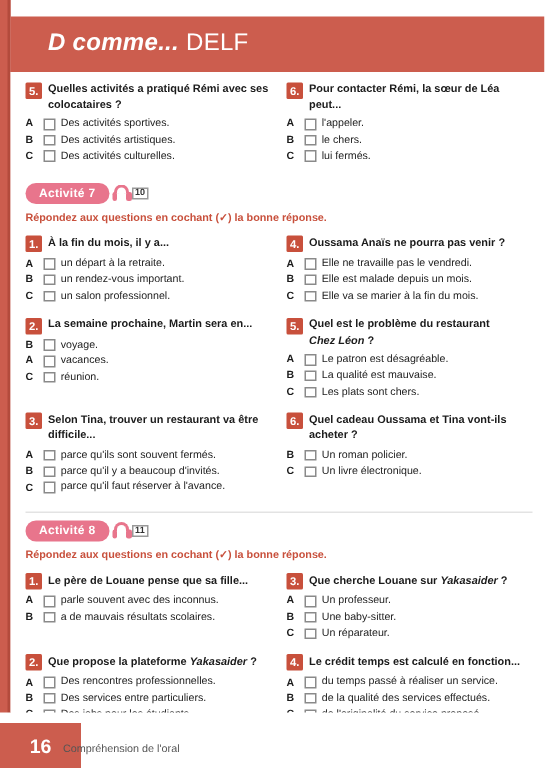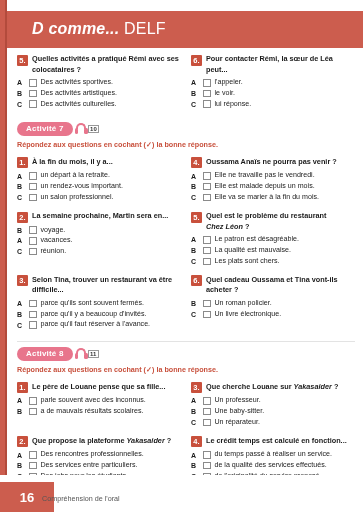--- a/index.html
+++ b/index.html
@@ -196,26 +196,26 @@
             </div>
             <div class="answers">
               <div class="ans">
                 <div class="ans-letter">A</div>
                 <div class="cbox"></div>
                 <div class="ans-text">l'appeler.</div>
               </div>
               <div class="ans">
                 <div class="ans-letter">B</div>
                 <div class="cbox"></div>
-                <div class="ans-text">le voir.</div>
-              </div>
-              <div class="ans">
-                <div class="ans-letter">C</div>
-                <div class="cbox"></div>
-                <div class="ans-text">lui réponse.</div>
+                <div class="ans-text">le chers.</div>
+              </div>
+              <div class="ans">
+                <div class="ans-letter">C</div>
+                <div class="cbox"></div>
+                <div class="ans-text">lui fermés.</div>
               </div>
             </div>
           </div>
         </div>
 
       </div>
 
       <div class="activity-block">
         <div class="activity-row">
           <div class="act-badge">Activité 7</div>

